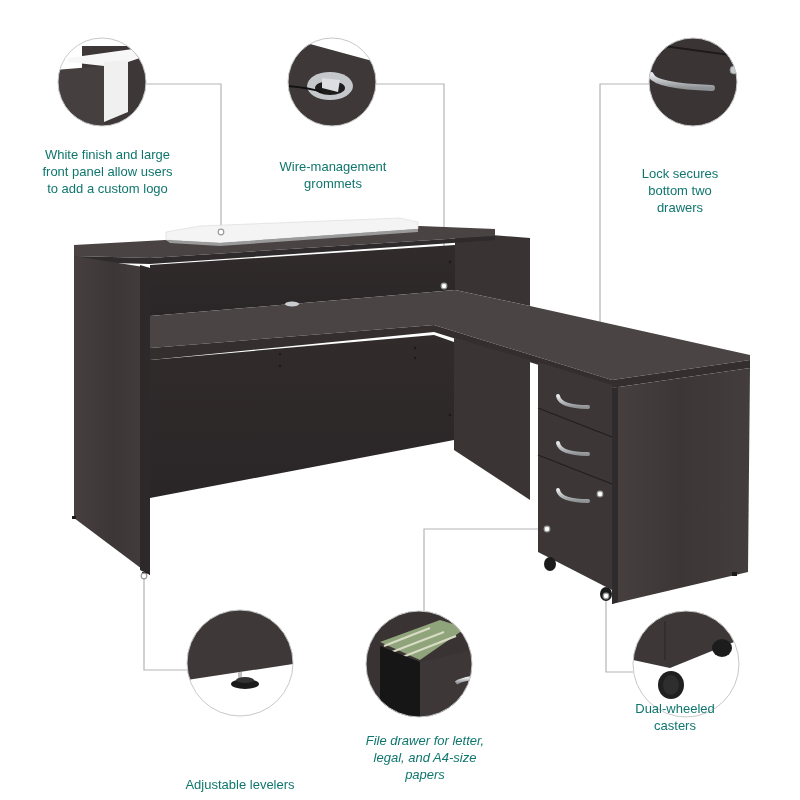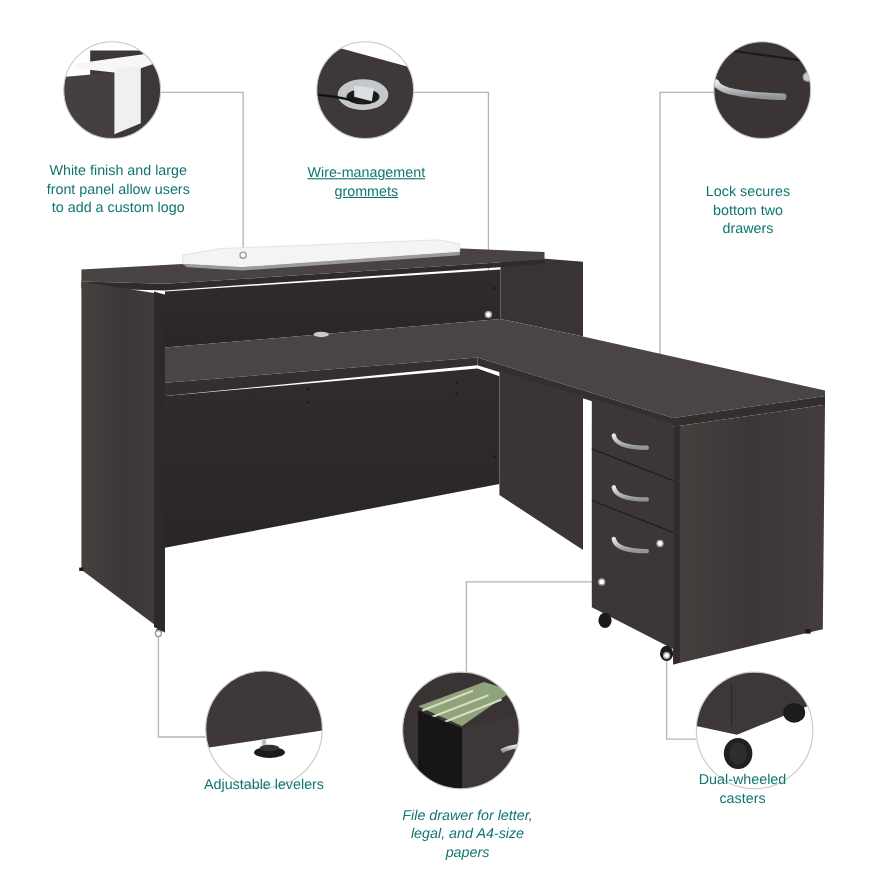--- a/index.html
+++ b/index.html
@@ -1,22 +1,22 @@
 <!DOCTYPE html>
 <html><head>
 <meta charset="utf-8">
 <style>
   html, body { margin: 0; padding: 0; background: #ffffff; }
   body { width: 800px; height: 800px; position: relative; overflow: hidden; font-family: "Liberation Sans", "DejaVu Sans", sans-serif; }
   #stage { position: absolute; left: 0; top: 0; width: 800px; height: 800px; }
   .caption { position: absolute; text-align: center; font-size: 13px; line-height: 17px; color: #0f766e; white-space: pre-line; }
   .cap-logo { left: 20px; top: 146px; width: 175px; }
-  .cap-grommet { left: 258px; top: 148px; width: 150px; text-decoration: underline; }
+  .cap-grommet { left: 258px; top: 158px; width: 150px; }
   .cap-lock { left: 620px; top: 146px; width: 120px; margin-top: 19px; }
-  .cap-levelers { left: 160px; top: 704px; width: 160px; }
+  .cap-levelers { left: 160px; top: 776px; width: 160px; }
   .cap-file { left: 350px; top: 732px; width: 150px; font-style: italic; }
   .cap-casters { left: 610px; top: 700px; width: 130px; }
 </style>
 </head>
 <body>
 
 <div id="stage">
 <svg width="800" height="800" viewBox="0 0 800 800" xmlns="http://www.w3.org/2000/svg">
   <defs>
     <linearGradient id="wood" x1="0" y1="0" x2="1" y2="0">

